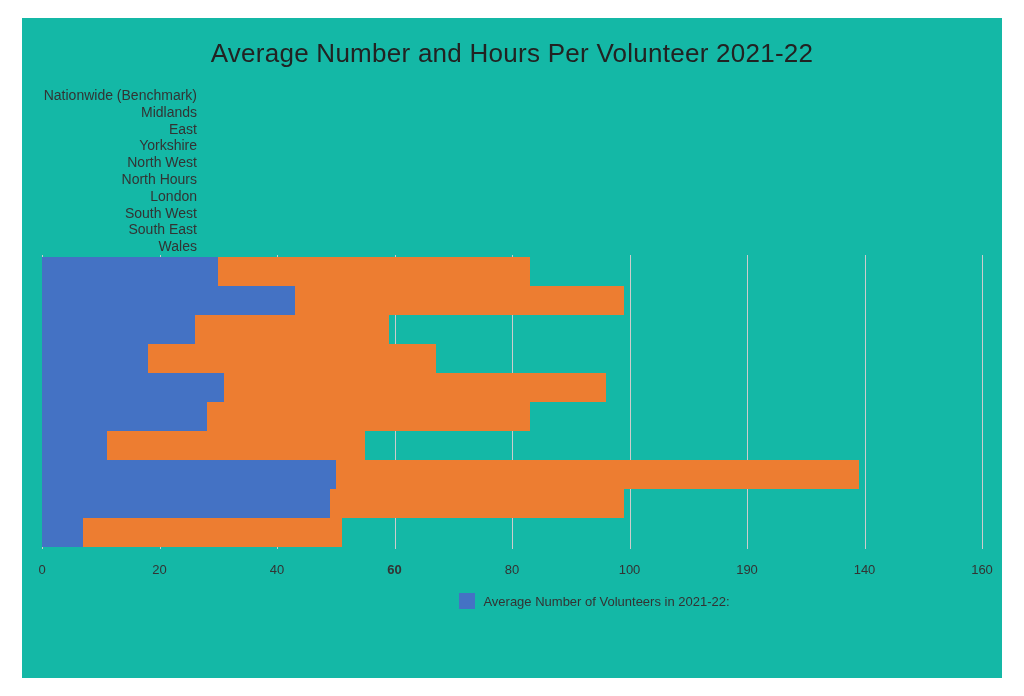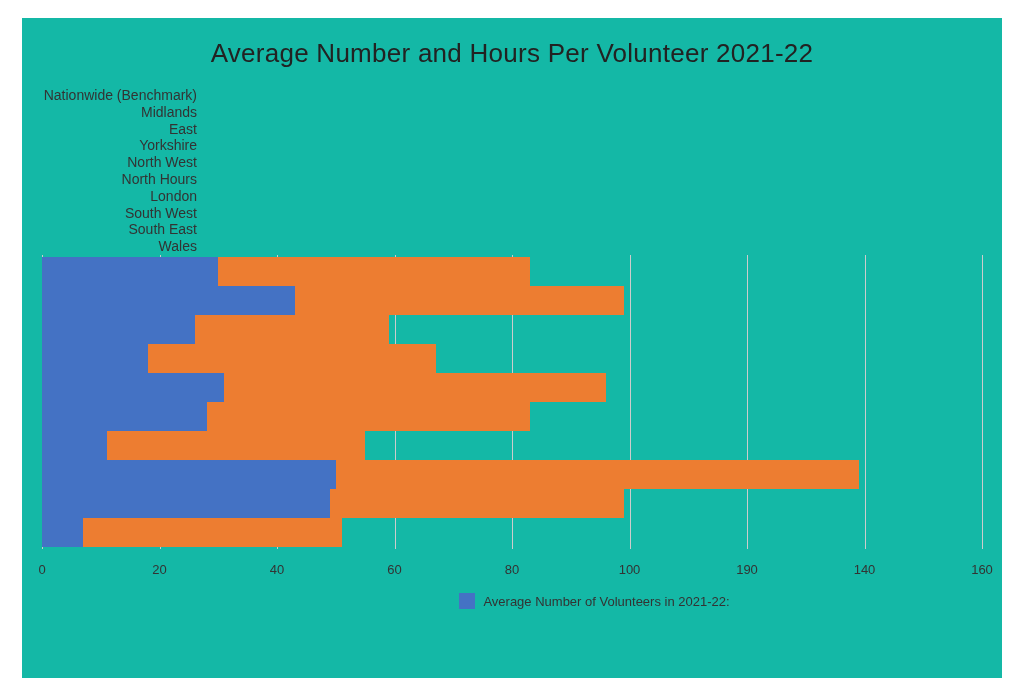--- a/index.html
+++ b/index.html
@@ -209,21 +209,21 @@
             <div class="bar-row">
               <div class="bar-blue" style="width: 4.375%;"></div>
               <div class="bar-orange" style="width: 27.5%;"></div>
             </div>
           </div>
       </div>
       <div class="x-axis-container" id="x-axis-container">
           <span class="x-tick" style="left: 0%;">0</span>
           <span class="x-tick" style="left: 12.5%;">20</span>
           <span class="x-tick" style="left: 25%;">40</span>
-          <span class="x-tick" style="left: 37.5%;">60</span>
+          <span class="x-tick" style="left: 37.5%; font-weight: bold;">60</span>
           <span class="x-tick" style="left: 50%;">80</span>
           <span class="x-tick" style="left: 62.5%; text-align: right;">100</span>
           <span class="x-tick" style="left: 75%;">190</span>
           <span class="x-tick" style="left: 87.5%;">140</span>
           <span class="x-tick" style="left: 100%;">160</span>
         </div>
     </div>
   </div>
 
   <div class="legend">

